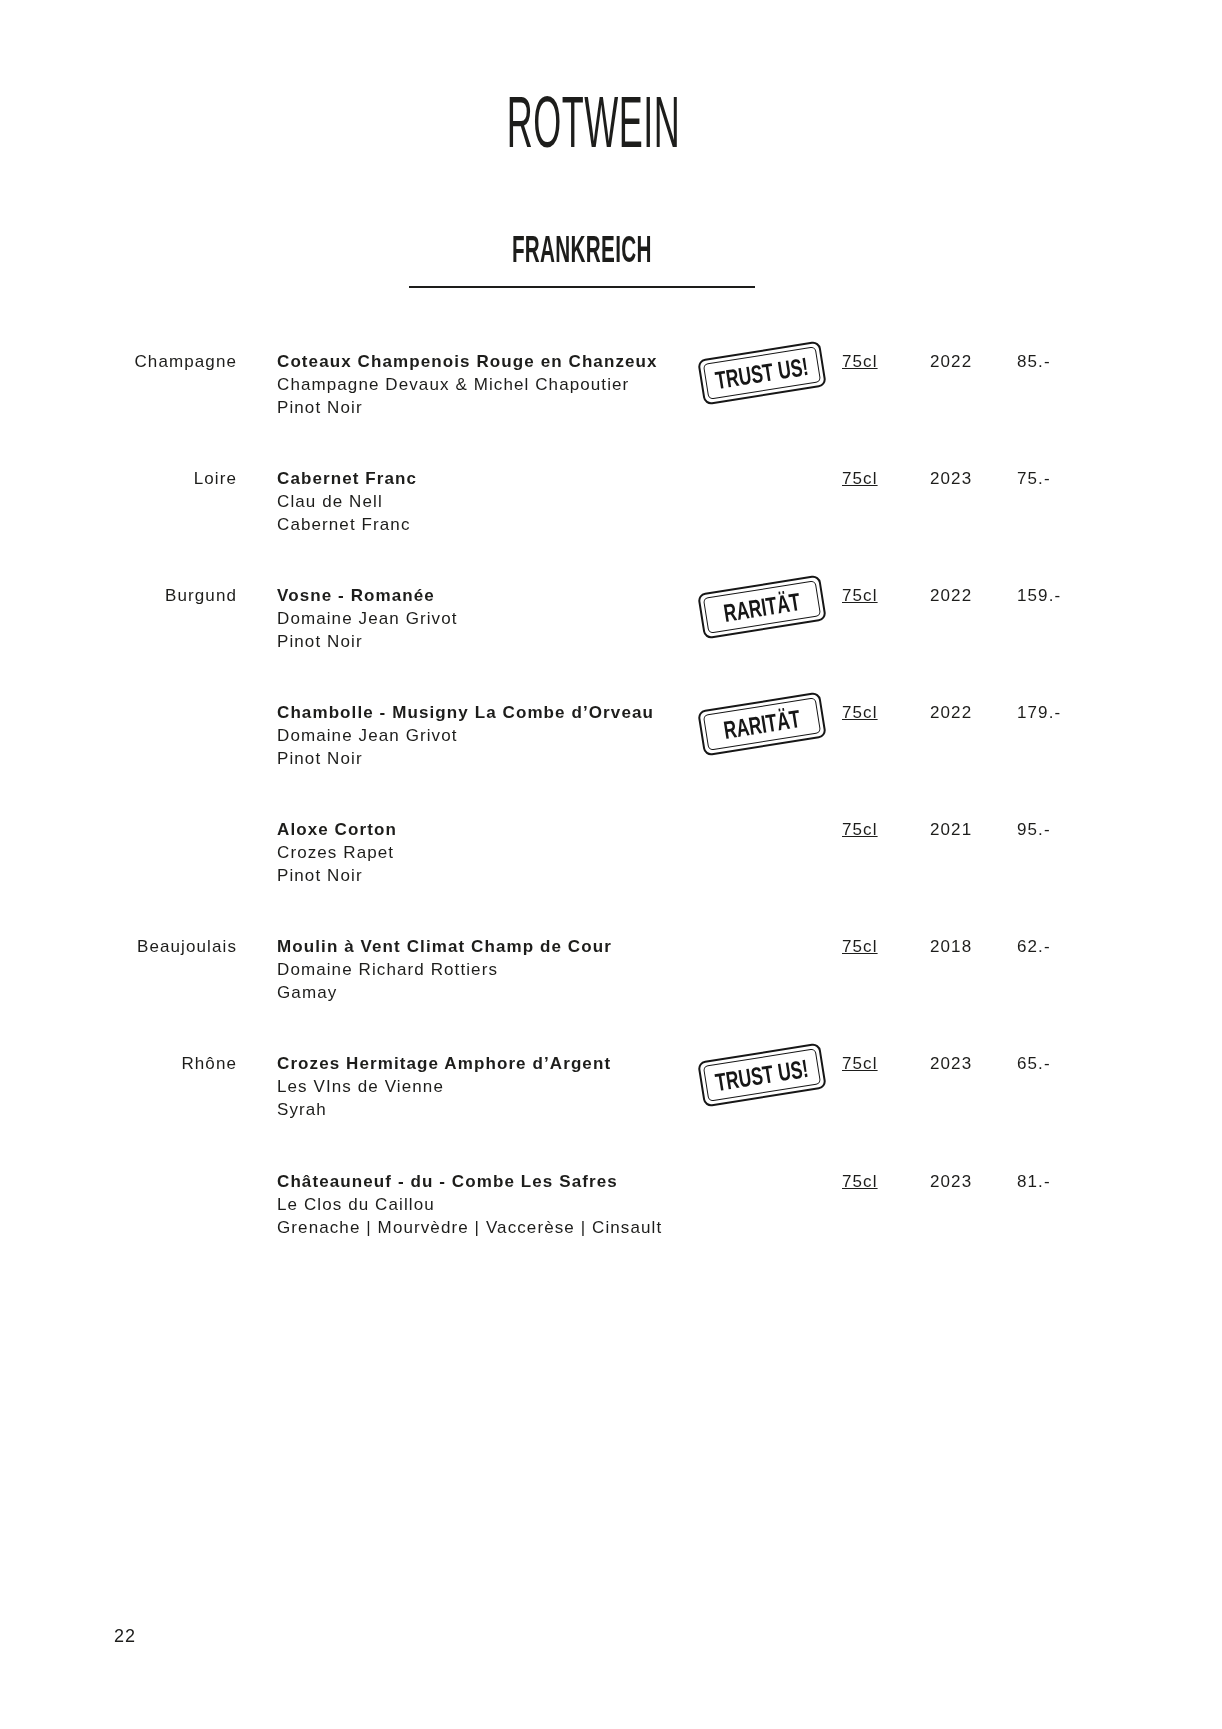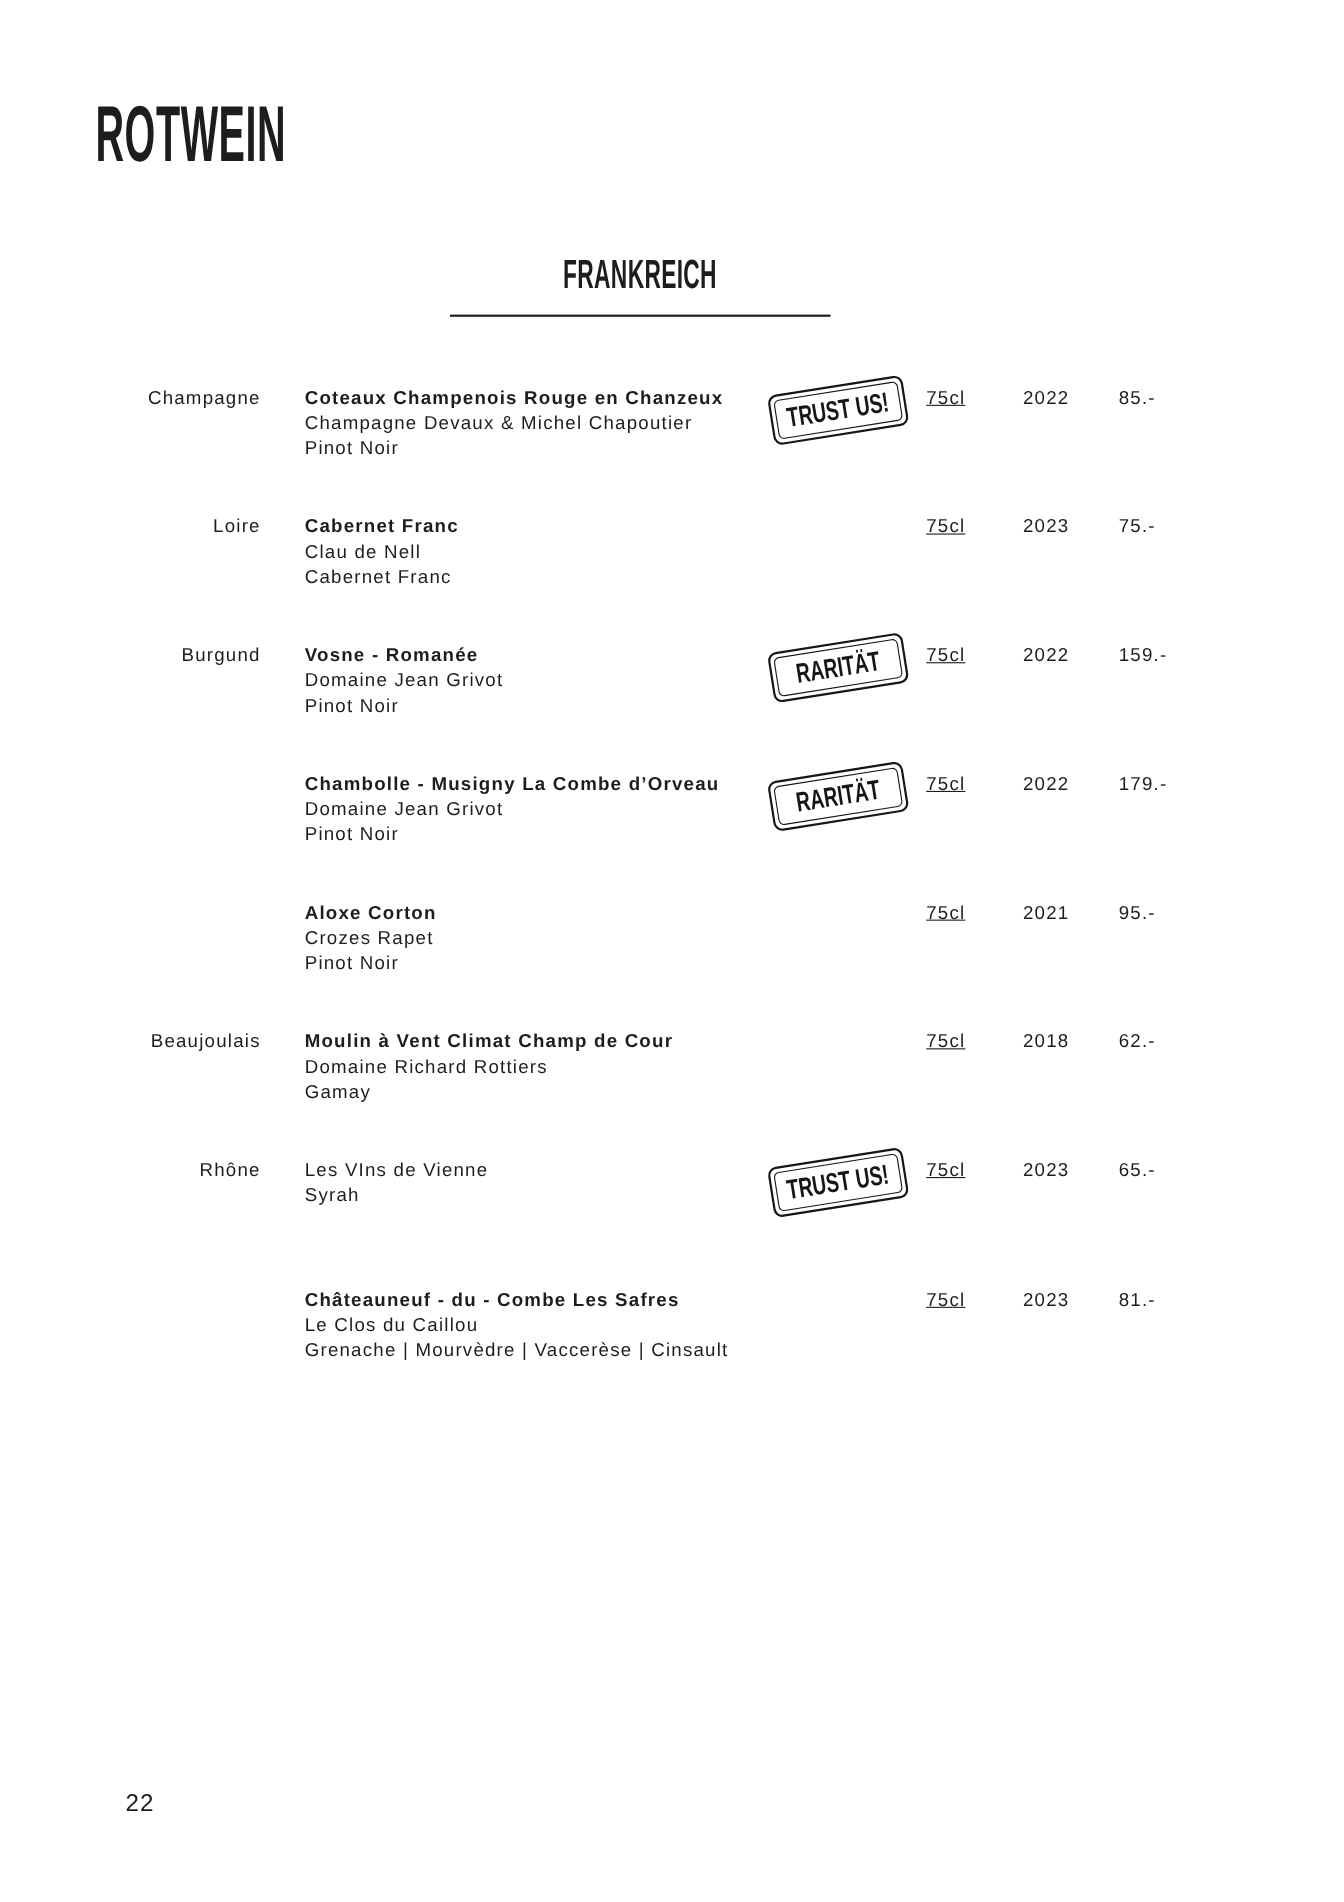--- a/index.html
+++ b/index.html
@@ -14,25 +14,26 @@
     background: #ffffff;
     font-family: "Liberation Sans", sans-serif;
     color: #1d1d1b;
     overflow: hidden;
   }
   .main-title {
     position: absolute;
     top: 86px;
     left: 0;
     width: 1163px;
-    text-align: left;
+    text-align: center;
     font-size: 72px;
-    font-weight: 700;
+    font-weight: 400;
     line-height: 72px;
     white-space: nowrap;
+    padding-left: 12px;
   }
   .main-title .condense {
     display: inline-block;
     transform: scaleX(0.5);
     transform-origin: center center;
     letter-spacing: 1px;
   }
   .sub-title {
     position: absolute;
     top: 231px;
@@ -115,21 +116,21 @@
     letter-spacing: 0px;
     color: #161616;
   }
   .size  { position: absolute; left: 842px;  top: 0; text-decoration: underline; }
   .year  { position: absolute; left: 930px;  top: 0; }
   .price { position: absolute; left: 1017px; top: 0; }
   .page-number {
     position: absolute;
     left: 114px;
     top: 1626px;
-    font-size: 22px;
+    font-size: 18px;
     letter-spacing: 1px;
   }
 </style>
 </head>
 <body>
 
 <div class="page">
 
   <div class="main-title">
     <span class="condense">ROTWEIN</span>
@@ -226,20 +227,21 @@
         <div class="grapes">Gamay</div>
       </div>
       <div class="size">75cl</div>
       <div class="year">2018</div>
       <div class="price">62.-</div>
     </div>
 
     <div class="wine-row" style="top:1052px">
       <div class="region">Rhône</div>
       <div class="details">
+        <div class="wine-name">Crozes Hermitage Amphore d’Argent</div>
         <div class="producer">Les VIns de Vienne</div>
         <div class="grapes">Syrah</div>
       </div>
       <div class="stamp">
         <div class="stamp-inner">
           <span class="stamp-text">TRUST US!</span>
         </div>
       </div>
       <div class="size">75cl</div>
       <div class="year">2023</div>

